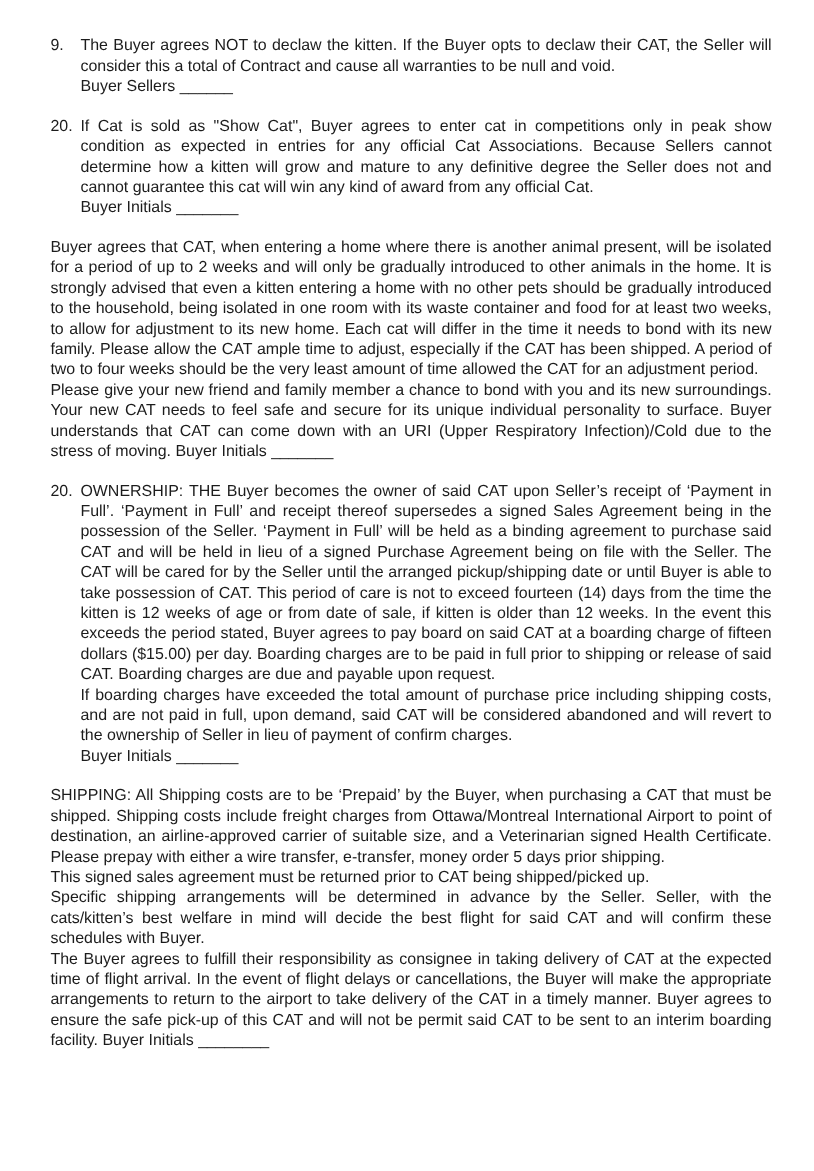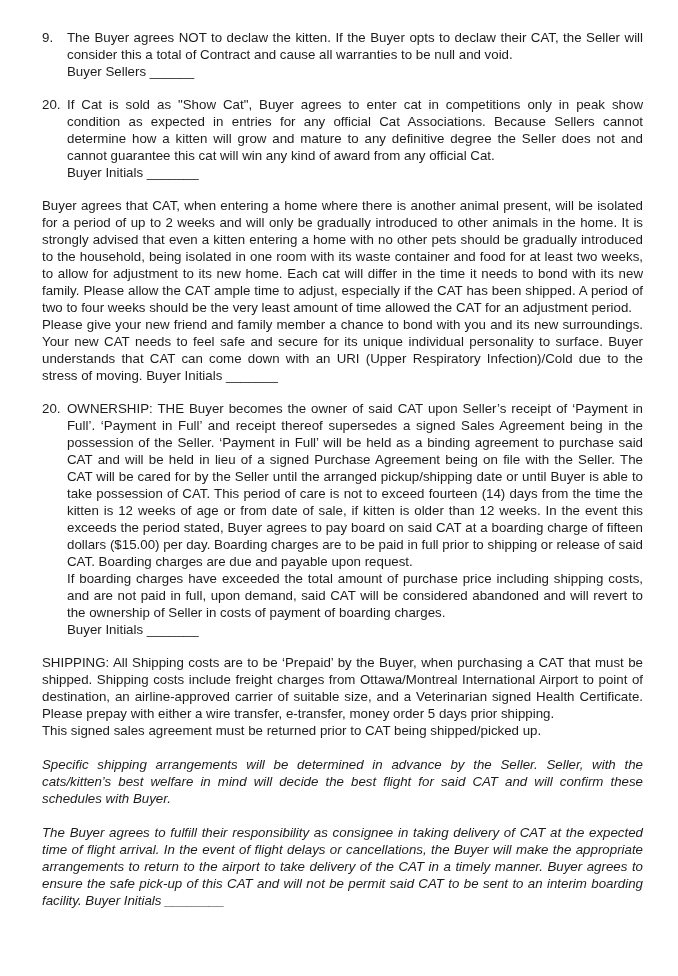--- a/index.html
+++ b/index.html
@@ -28,22 +28,20 @@
     flex-shrink: 0;
   }
   .body {
     flex: 1;
     text-align: justify;
   }
   .body p {
     margin: 0;
   }
   .body p.gap {
-    margin-top: 17px;
-    font-style: italic;
   }
 </style>
 </head>
 <body>
 
 <div class="page">
 
   <div class="item">
     <div class="num">9.</div>
     <div class="body">
@@ -64,21 +62,21 @@
     <div class="body">
       <p>Buyer agrees that CAT, when entering a home where there is another animal present, will be isolated for a period of up to 2 weeks and will only be gradually introduced to other animals in the home. It is strongly advised that even a kitten entering a home with no other pets should be gradually introduced to the household, being isolated in one room with its waste container and food for at least two weeks, to allow for adjustment to its new home. Each cat will differ in the time it needs to bond with its new family. Please allow the CAT ample time to adjust, especially if the CAT has been shipped. A period of two to four weeks should be the very least amount of time allowed the CAT for an adjustment period.</p>
       <p>Please give your new friend and family member a chance to bond with you and its new surroundings. Your new CAT needs to feel safe and secure for its unique individual personality to surface. Buyer understands that CAT can come down with an URI (Upper Respiratory Infection)/Cold due to the stress of moving. Buyer Initials _______</p>
     </div>
   </div>
 
   <div class="item">
     <div class="num">20.</div>
     <div class="body">
       <p>OWNERSHIP: THE Buyer becomes the owner of said CAT upon Seller’s receipt of ‘Payment in Full’. ‘Payment in Full’ and receipt thereof supersedes a signed Sales Agreement being in the possession of the Seller. ‘Payment in Full’ will be held as a binding agreement to purchase said CAT and will be held in lieu of a signed Purchase Agreement being on file with the Seller. The CAT will be cared for by the Seller until the arranged pickup/shipping date or until Buyer is able to take possession of CAT. This period of care is not to exceed fourteen (14) days from the time the kitten is 12 weeks of age or from date of sale, if kitten is older than 12 weeks. In the event this exceeds the period stated, Buyer agrees to pay board on said CAT at a boarding charge of fifteen dollars ($15.00) per day. Boarding charges are to be paid in full prior to shipping or release of said CAT. Boarding charges are due and payable upon request.</p>
-      <p>If boarding charges have exceeded the total amount of purchase price including shipping costs, and are not paid in full, upon demand, said CAT will be considered abandoned and will revert to the ownership of Seller in costs of payment of boarding charges.</p>
+      <p>If boarding charges have exceeded the total amount of purchase price including shipping costs, and are not paid in full, upon demand, said CAT will be considered abandoned and will revert to the ownership of Seller in lieu of payment of confirm charges.</p>
       <p>Buyer Initials _______</p>
     </div>
   </div>
 
   <div class="item">
     <div class="body">
       <p>SHIPPING: All Shipping costs are to be ‘Prepaid’ by the Buyer, when purchasing a CAT that must be shipped. Shipping costs include freight charges from Ottawa/Montreal International Airport to point of destination, an airline-approved carrier of suitable size, and a Veterinarian signed Health Certificate. Please prepay with either a wire transfer, e-transfer, money order 5 days prior shipping.</p>
       <p>This signed sales agreement must be returned prior to CAT being shipped/picked up.</p>
       <p class="gap">Specific shipping arrangements will be determined in advance by the Seller. Seller, with the cats/kitten’s best welfare in mind will decide the best flight for said CAT and will confirm these schedules with Buyer.</p>
       <p class="gap">The Buyer agrees to fulfill their responsibility as consignee in taking delivery of CAT at the expected time of flight arrival. In the event of flight delays or cancellations, the Buyer will make the appropriate arrangements to return to the airport to take delivery of the CAT in a timely manner. Buyer agrees to ensure the safe pick-up of this CAT and will not be permit said CAT to be sent to an interim boarding facility. Buyer Initials ________</p>

